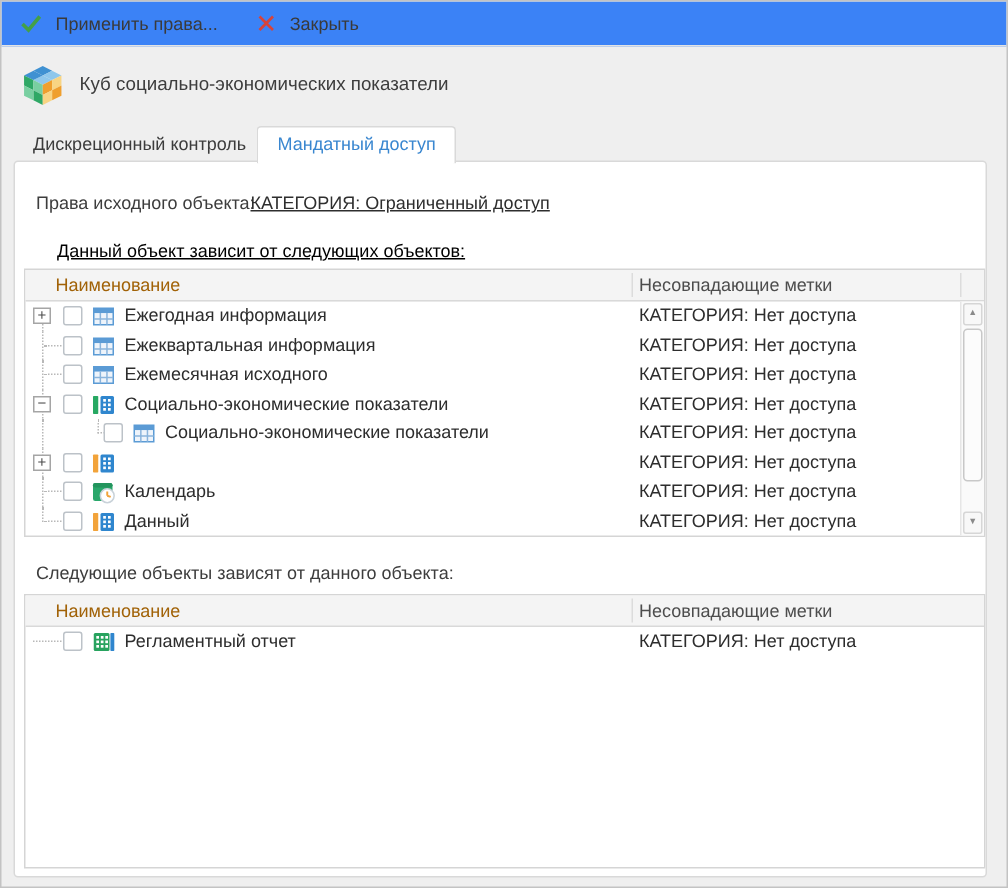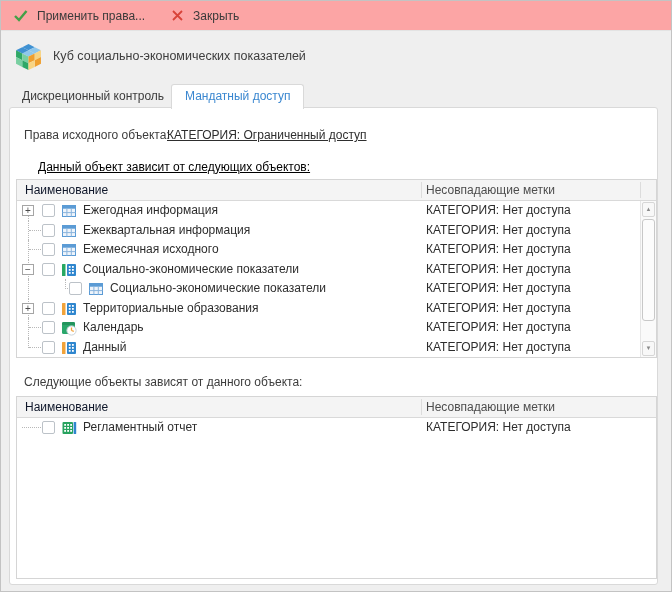--- a/index.html
+++ b/index.html
@@ -1,21 +1,21 @@
 <!DOCTYPE html>
 <html><head>
 <meta charset="utf-8">
 <style>
   * { margin:0; padding:0; box-sizing:border-box; }
   html,body { width:672px; height:592px; font-family:"Liberation Sans",sans-serif; }
   .window { position:relative; width:672px; height:592px; background:#efefef;
             border:1px solid #c3c3c3; overflow:hidden; font-size:12px; color:#3c3c3c; }
 
   
-  .toolbar { position:absolute; top:0; left:0; right:0; height:30px; background:#fca5a5;
+  .toolbar { position:absolute; top:0; left:0; right:0; height:30px; background:#3b82f6;
              border-bottom:1px solid #e3e3e3; display:flex; align-items:center; padding-left:10px; }
   .tb-btn { display:flex; align-items:center; gap:9px; padding:3px 10px 3px 2px; cursor:default; }
   .tb-btn + .tb-btn { margin-left:14px; }
   .tb-btn span.lbl { color:#3a3a3a; }
 
   
   .hdr { position:absolute; top:30px; left:0; right:0; height:50px; display:flex;
          align-items:center; padding-left:14px; gap:11px; }
   .hdr .title { color:#3d3d3d; font-size:12.5px; }
 
@@ -33,21 +33,21 @@
   .rights-label { position:absolute; left:14px; top:20px; color:#3d3d3d; }
   .rights-value { position:absolute; left:157px; top:20px; color:#2e2e2e;text-decoration:underline; }
   .sec1-label { position:absolute; left:28px; top:52px; color:#000000;text-decoration:underline; }
   .sec2-label { position:absolute; left:14px; top:267px; color:#3d3d3d; }
 
   .grid { position:absolute; left:6px; width:641px; background:#fff; border:1px solid #d5d5d5; }
   .grid.t1 { top:71px;  height:179px; }
   .grid.t2 { top:288px; height:183px; }
   .ghead { position:absolute; top:0; left:0; right:0; height:21px; background:#f4f4f4;
            border-bottom:1px solid #d9d9d9; }
-  .ghead .h1 { position:absolute; left:8px; top:3px; color:#0f172a; }
+  .ghead .h1 { position:absolute; left:20px; top:3px; color:#a16207; }
   .ghead .h2 { position:absolute; left:409px; top:3px; color:#4d4d4d; }
   .ghead .hdiv1 { position:absolute; left:404px; top:2px; bottom:2px; border-left:1px solid #dcdcdc; }
   .ghead .hdiv2 { position:absolute; left:623px; top:2px; bottom:2px; border-left:1px solid #dcdcdc; }
 
   .tbody { position:absolute; top:21px; left:0; bottom:0; overflow:hidden; }
   .t1 .tbody { right:16px; }
   .t2 .tbody { right:0; }
   .trow { position:relative; height:19.5px; width:100%; }
   .trow .name { position:absolute; left:66px; top:0; line-height:19.5px; color:#2d2d2d; white-space:nowrap; }
   .trow .val  { position:absolute; left:409px; top:0; line-height:19.5px; color:#2d2d2d; white-space:nowrap; }
@@ -108,21 +108,21 @@
       <polygon points="7,4 13,7 7,10 1,7" fill="#3f91d2"></polygon>
       <polygon points="1,7 7,10 7,16.5 1,13.5" fill="#2fa866"></polygon>
       <polygon points="7,10 13,13 13,19.5 7,16.5" fill="#79cfa1"></polygon>
       <polygon points="7,16.5 13,19.5 13,26 7,23" fill="#2fa866"></polygon>
       <polygon points="1,13.5 7,16.5 7,23 1,20" fill="#79cfa1"></polygon>
       <polygon points="13,13 19,10 19,16.5 13,19.5" fill="#ef9f2e"></polygon>
       <polygon points="19,10 25,7 25,13.5 19,16.5" fill="#f8d483"></polygon>
       <polygon points="19,16.5 25,13.5 25,20 19,23" fill="#ef9f2e"></polygon>
       <polygon points="13,19.5 19,16.5 19,23 13,26" fill="#f8d483"></polygon>
     </svg>
-    <span class="title">Куб социально-экономических показателей</span>
+    <span class="title">Куб социально-экономических показатели</span>
   </div>
 
   <div class="tab active">Мандатный доступ</div>
   <div class="tab inactive">Дискреционный контроль</div>
 
   <div class="panel">
 
     <span class="rights-label">Права исходного объекта:</span>
     <span class="rights-value">КАТЕГОРИЯ: Ограниченный доступ</span>
     <span class="sec1-label">Данный объект зависит от следующих объектов:</span>
@@ -217,21 +217,20 @@
             <rect x="6" y="2" width="9" height="12" rx="1" fill="#2f86ce"></rect>
             <g fill="#ffffff">
               <rect x="7.8" y="4" width="1.8" height="1.8"></rect>
                 <rect x="11" y="4" width="1.8" height="1.8"></rect>
               <rect x="7.8" y="7" width="1.8" height="1.8"></rect>
                 <rect x="11" y="7" width="1.8" height="1.8"></rect>
               <rect x="7.8" y="10" width="1.8" height="1.8"></rect>
                 <rect x="11" y="10" width="1.8" height="1.8"></rect>
             </g>
           </svg>
-          <span class="name">Территориальные образования</span>
           <span class="val">КАТЕГОРИЯ: Нет доступа</span>
         </div>
 
         <div class="trow">
           <span class="rail mid"></span>
           <span class="hline"></span>
           <span class="cb"></span>
           <svg class="ric" width="16" height="16" viewBox="0 0 16 16">
             <rect x="1" y="2" width="13" height="12" rx="1.5" fill="#2aa76b"></rect>
             <rect x="1" y="2" width="13" height="3" rx="1.5" fill="#23945d"></rect>

